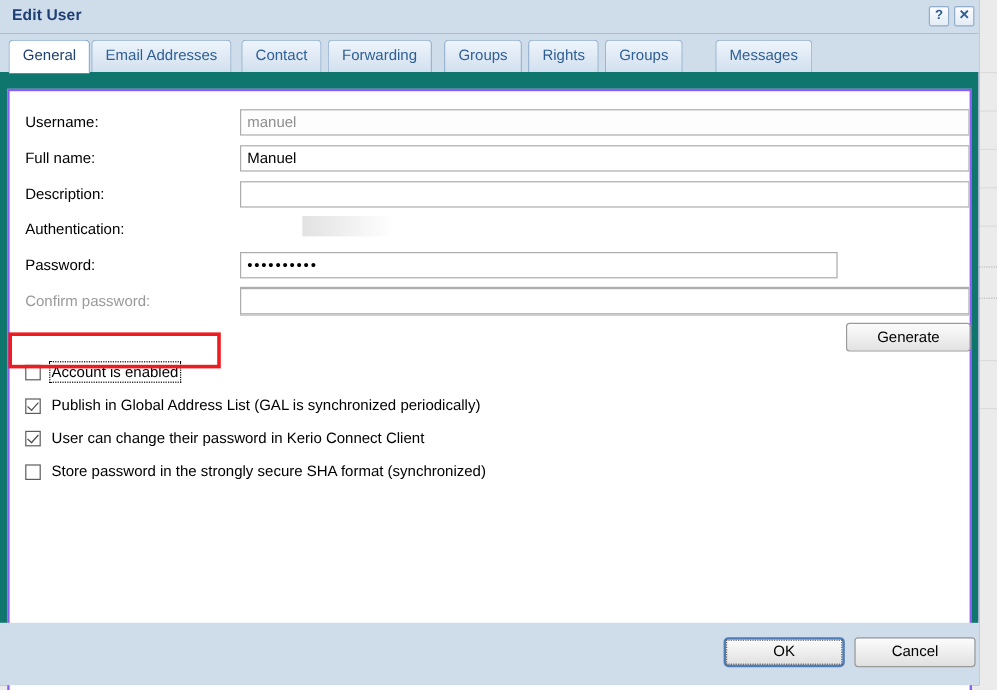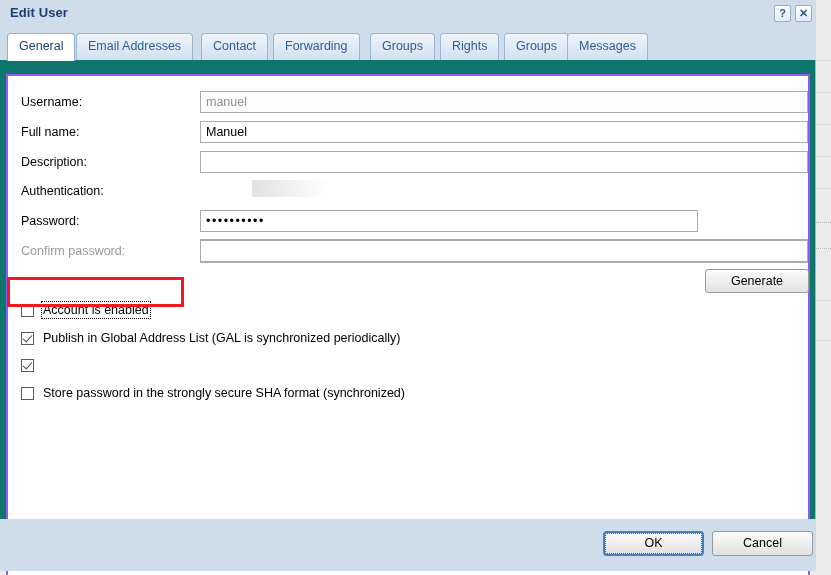--- a/index.html
+++ b/index.html
@@ -303,21 +303,21 @@
   </div>
 
   <div id="tabstrip">
     <div class="tab" style="left:76px">Email Addresses</div>
     <div class="tab active" style="left:7px">General</div>
     <div class="tab" style="left:201px">Contact</div>
     <div class="tab" style="left:273px">Forwarding</div>
     <div class="tab" style="left:370px">Groups</div>
     <div class="tab" style="left:440px">Rights</div>
     <div class="tab" style="left:504px">Groups</div>
-    <div class="tab" style="left:567px">Messages</div>
+    <div class="tab" style="left:596px">Messages</div>
   </div>
 
   <div id="content">
 
     <div class="lbl" style="top:19px">Username:</div>
     <input class="field wide readonly" style="top: 15px;" readonly="" value="manuel">
 
     <div class="lbl" style="top:49px">Full name:</div>
     <input class="field wide" style="top: 45px;" value="Manuel">
     <div id="fullname-blur"></div>
@@ -344,20 +344,21 @@
     <div class="cbrow" style="top:224px">
       <span class="cbox"></span>
       <span class="cbtext focus">Account is enabled</span>
     </div>
     <div class="cbrow" style="top:252px">
       <span class="cbox checked"></span>
       <span class="cbtext">Publish in Global Address List (GAL is synchronized periodically)</span>
     </div>
     <div class="cbrow" style="top:279px">
       <span class="cbox checked"></span>
+      <span class="cbtext">User can change their password in Kerio Connect Client</span>
     </div>
     <div class="cbrow" style="top:307px">
       <span class="cbox"></span>
       <span class="cbtext">Store password in the strongly secure SHA format (synchronized)</span>
     </div>
 
   </div>
 
   <div id="red-highlight"></div>
 

